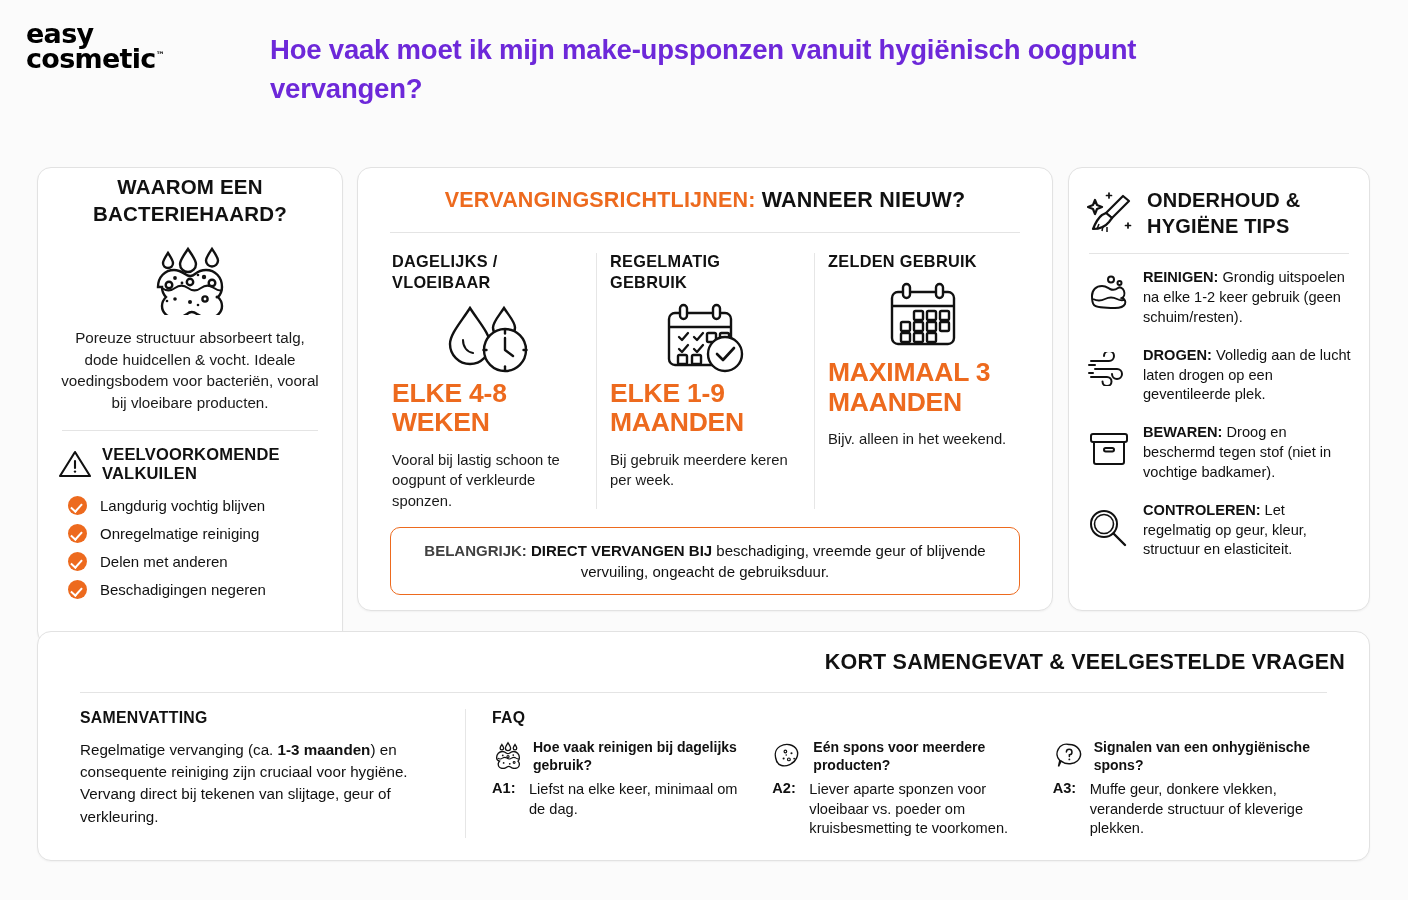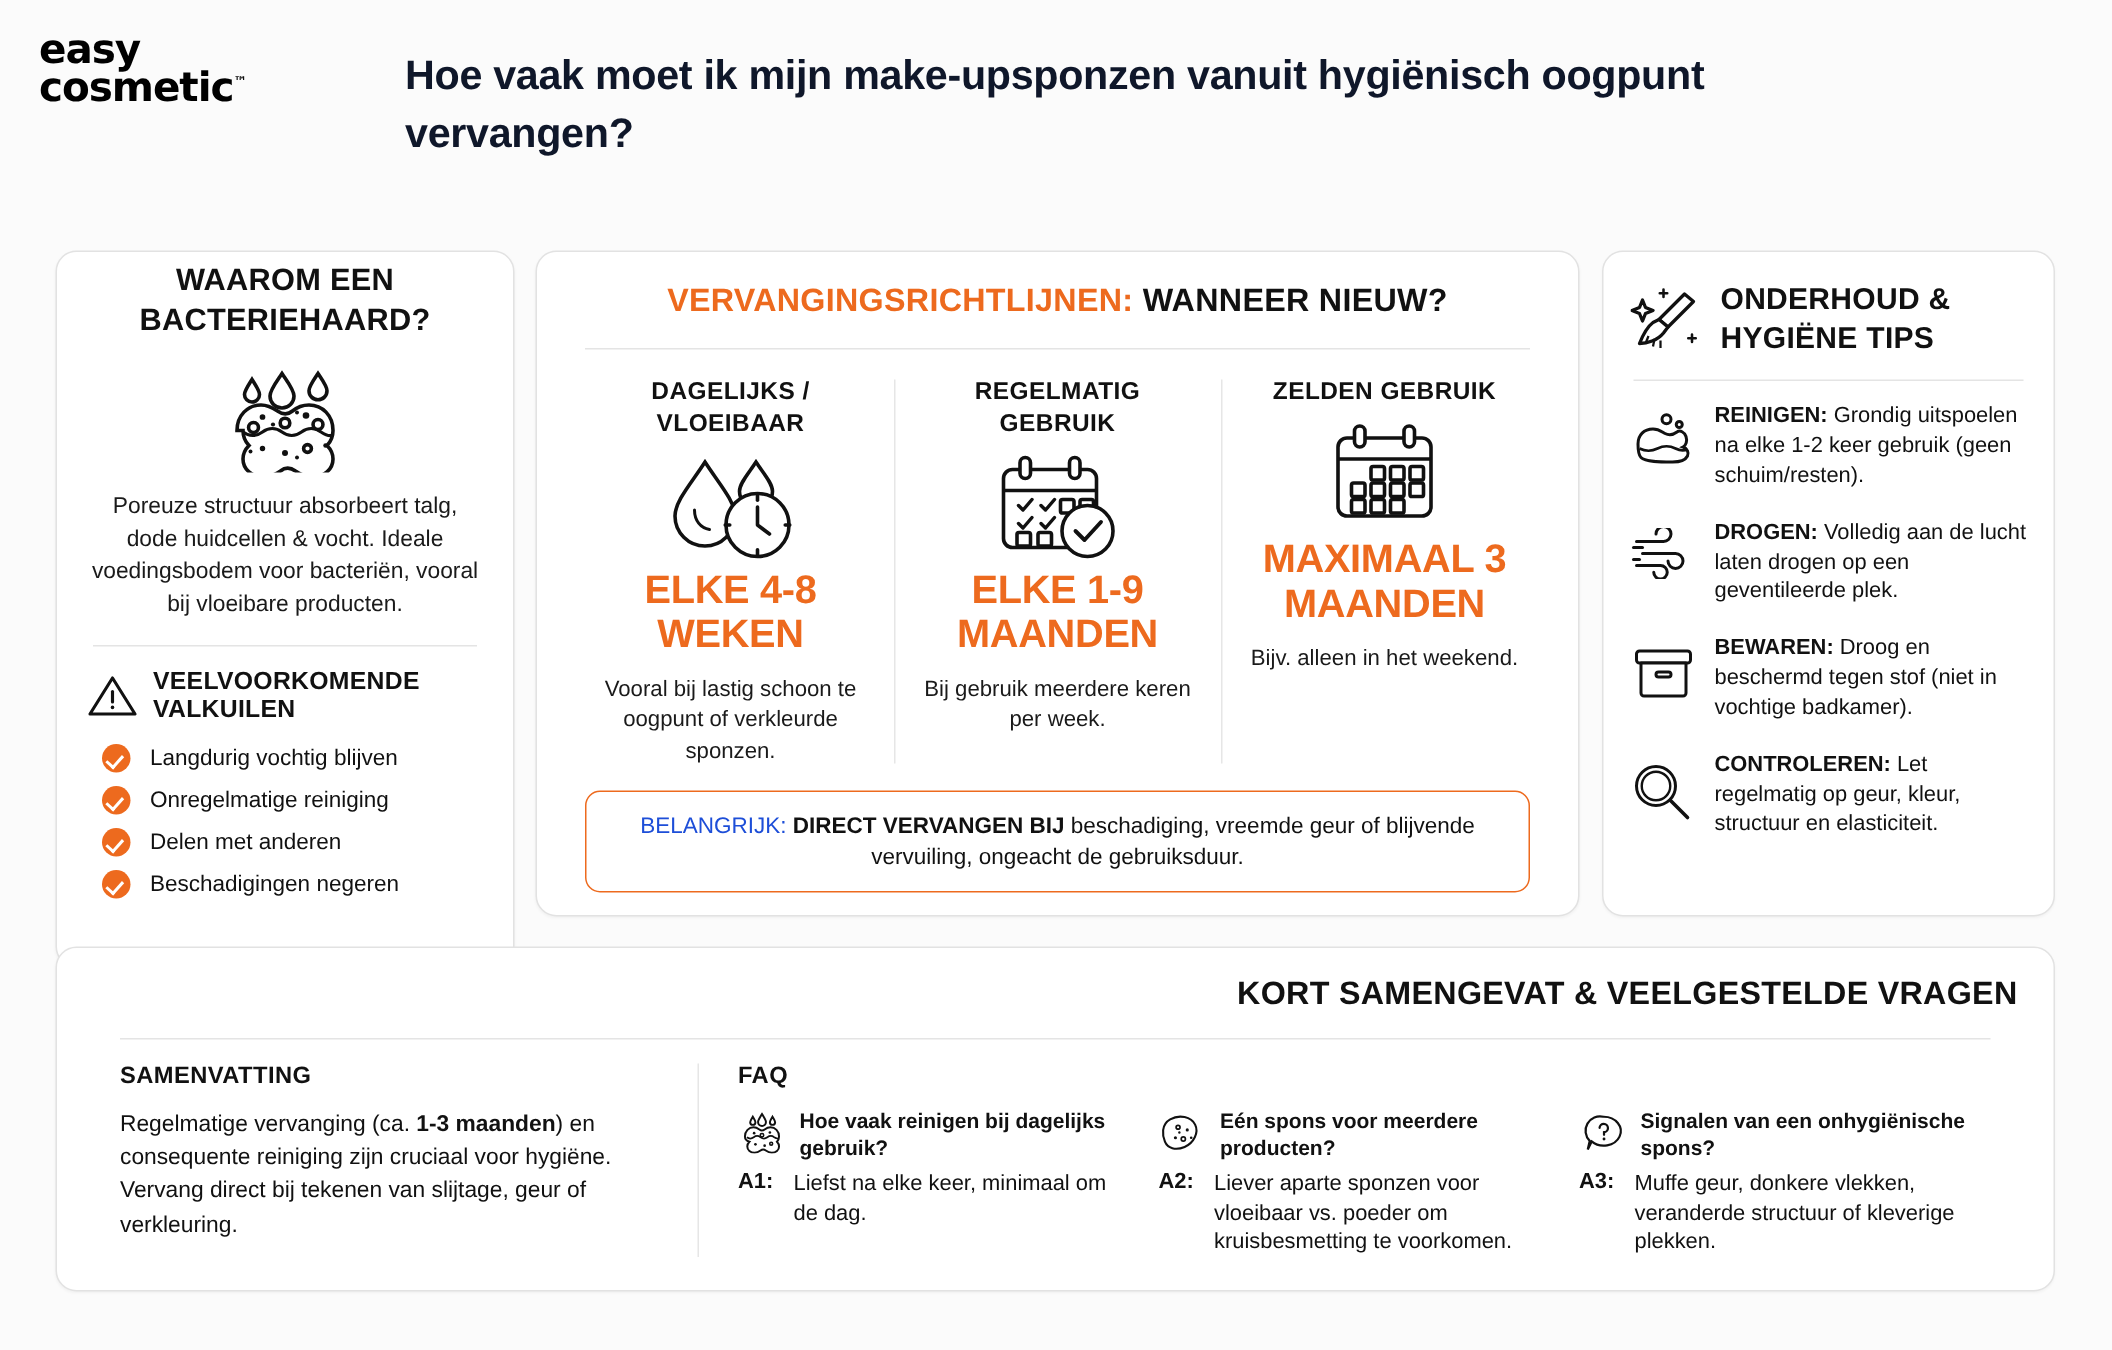--- a/index.html
+++ b/index.html
@@ -17,21 +17,21 @@
   .logo-wrap { width: 270px; padding-left: 26px; padding-top: 8px; }
   .logo {
     font-family: "DejaVu Sans", sans-serif;
     font-weight: 700; font-size: 27px; line-height: 0.92;
     letter-spacing: -0.7px; color: #000;
     position: relative; display: inline-block;
   }
   .logo .tm { font-size: 9px; vertical-align: super; letter-spacing: 0; font-weight:700; }
   .page-title {
     font-size: 27.5px; font-weight: 700; line-height: 1.42;
-    color: #0f172a; padding-top: 16px; max-width: 980px;
+    color: #6d28d9; padding-top: 16px; max-width: 980px;
     letter-spacing: -0.2px;
   }
 
   
   .card {
     position: absolute; background: #fff; border: 1px solid #e2e2e2;
     border-radius: 14px; box-shadow: 0 1px 2px rgba(0,0,0,0.045);
   }
 
   
@@ -53,33 +53,33 @@
     width: 5px; height: 9px; border: solid #fff; border-width: 0 2px 2px 0;
     transform: rotate(42deg);
   }
 
   
   #card-center { left: 357px; top: 167px; width: 696px; height: 444px; padding: 20px 20px 16px; }
   .c-title { text-align: center; font-size: 21.5px; font-weight: 700; letter-spacing: .2px; }
   .c-title .or { color: #ED6A1E; }
   .c-rule { height: 1px; background: #e4e4e4; margin: 19px 12px 0; }
   .cols { display: flex; margin-top: 18px; }
-  .col { flex: 1; padding: 0 14px; text-align: center; position: relative; }
+  .col { flex: 1; padding: 0 14px; position: relative; }
   .col + .col:before {
     content: ""; position: absolute; left: 0; top: 2px; bottom: 2px; width: 1px; background: #e6e6e6;
   }
   .col-h { font-size: 16.3px; font-weight: 700; line-height: 1.28; letter-spacing: .3px; }
   .col-icon { display: flex; justify-content: center; align-items: center; height: 78px; margin-top: 6px; }
   .col-big { color: #ED6A1E; font-size: 26.5px; font-weight: 700; line-height: 1.12; letter-spacing: -.2px; margin-top: 2px; }
   .col-note { font-size: 14.8px; line-height: 1.38; margin-top: 12px; color: #1a1a1a; }
   .notice {
     margin: 16px 12px 0; border: 1.6px solid #ED6A1E; border-radius: 10px;
     padding: 12px 18px; text-align: center; font-size: 15px; line-height: 1.4;
   }
-  .notice .or { color: #1d4ed8; font-weight: 400; }
+  .notice .or { color: #404040; font-weight: 700; }
   .notice b { font-weight: 700; }
 
   
   #card-right { left: 1068px; top: 167px; width: 302px; height: 444px; padding: 20px 18px 16px; }
   .r-head { display: flex; align-items: center; gap: 10px; }
   .r-head-text { font-size: 20px; font-weight: 700; line-height: 1.28; letter-spacing: .2px; }
   .r-rule { height: 1px; background: #e4e4e4; margin: 14px 2px 14px; }
   .tip { display: flex; gap: 12px; margin-bottom: 18px; align-items: flex-start; }
   .tip-icon { flex: 0 0 44px; display: flex; justify-content: center; padding-top: 6px; }
   .tip-text { font-size: 14.6px; line-height: 1.36; }

